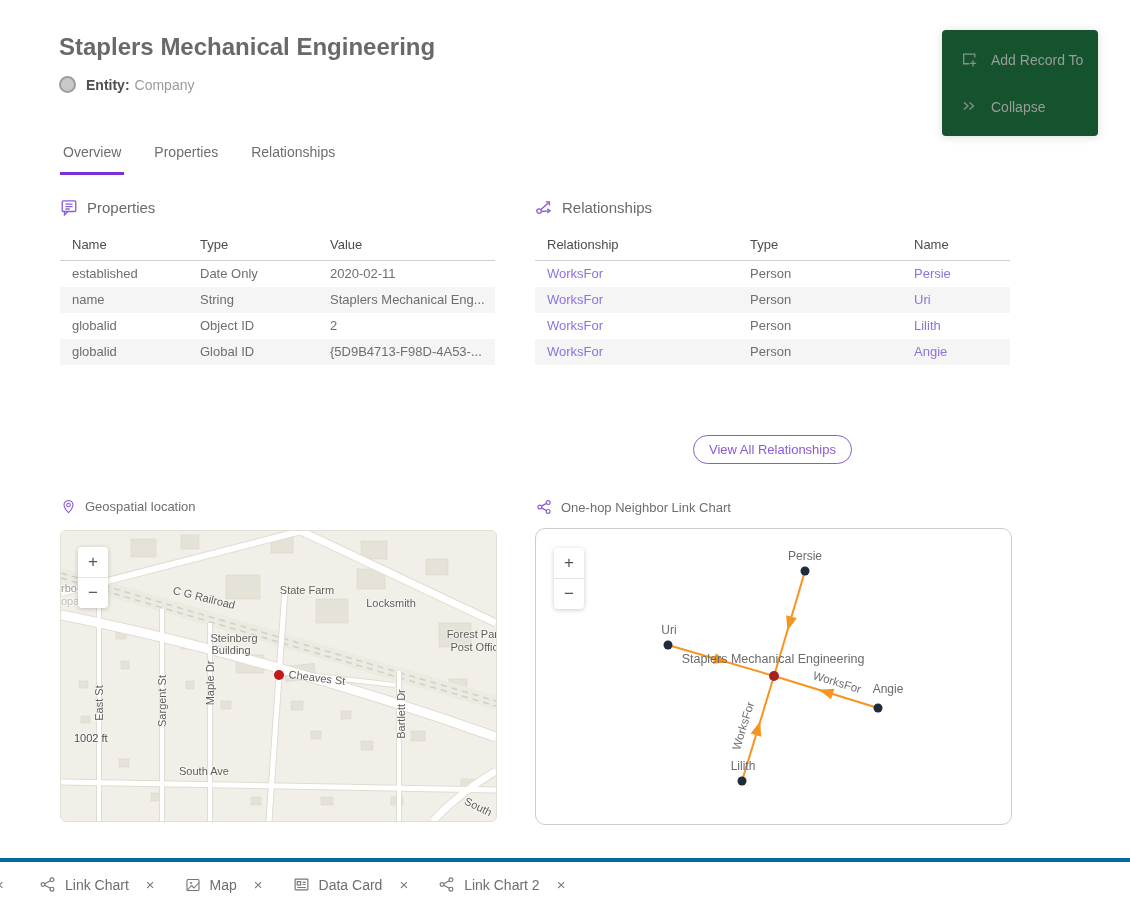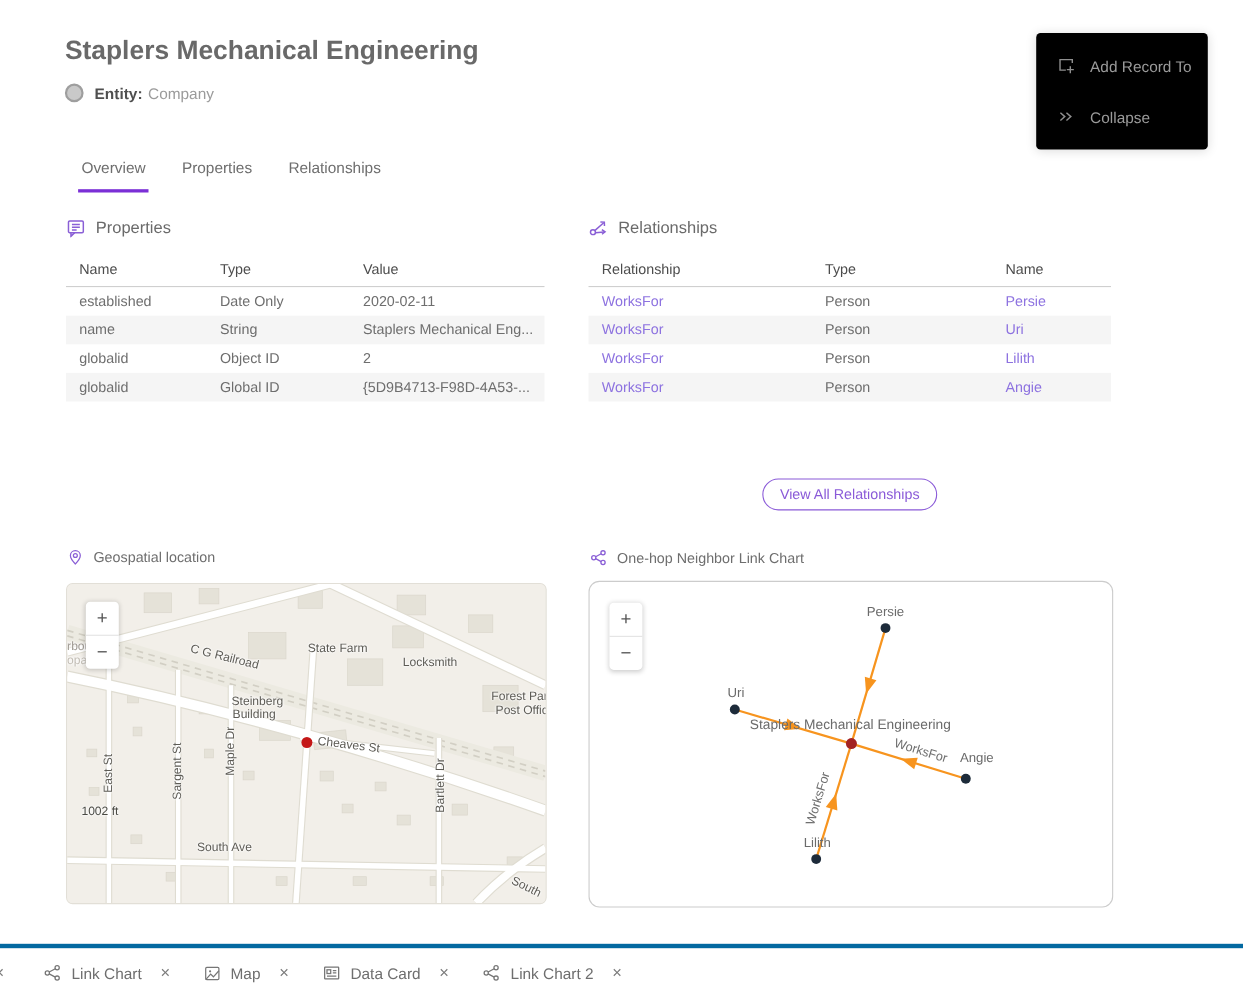--- a/index.html
+++ b/index.html
@@ -7,28 +7,28 @@
         font-family:"Liberation Sans",sans-serif;color:#6e6e6e;}
 
   
   .title{position:absolute;left:59px;top:33px;font-size:24px;font-weight:600;color:#696969;}
   .entity-row{position:absolute;left:59px;top:76px;display:flex;align-items:center;font-size:14px;}
   .entity-dot{width:13px;height:13px;border-radius:50%;background:#c9c9c9;border:2px solid #9e9e9e;margin-right:10px;}
   .entity-label{font-weight:700;color:#4f4f4f;margin-right:5px;}
   .entity-value{color:#9b9b9b;}
 
   
-  .menu-card{position:absolute;right:32px;top:30px;width:156px;background:#000000;border-radius:4px;
+  .menu-card{position:absolute;right:32px;top:30px;width:156px;background:#14532d;border-radius:4px;
              box-shadow:0 1px 10px rgba(0,0,0,.14);padding:6px 0;}
   .menu-item{display:flex;align-items:center;gap:13px;height:47px;padding-left:19px;cursor:pointer;}
   .menu-item .mi{width:17px;height:17px;color:#8f8f8f;flex:0 0 auto;display:flex;}
   .menu-item .ml{font-size:14px;color:#9b9b9b;}
 
   
-  .tabs{position:absolute;left:71px;top:144px;display:flex;}
+  .tabs{position:absolute;left:60px;top:144px;display:flex;}
   .tab{font-size:14px;color:#6e6e6e;padding:0 3px 12px 3px;margin-right:27px;cursor:pointer;border-bottom:3px solid transparent;}
   .tab.active{border-bottom-color:#7b2fd6;}
 
   
   .sec-head{display:flex;align-items:center;gap:9px;font-size:15px;color:#6a6a6a;}
   .sec-head .si{display:flex;color:#8a5fd6;}
   .subhead{display:flex;align-items:center;gap:9px;font-size:13px;color:#6e6e6e;}
   .subhead .si{display:flex;color:#8a5fd6;}
 
   .props-sec{position:absolute;left:60px;top:198px;width:435px;}

